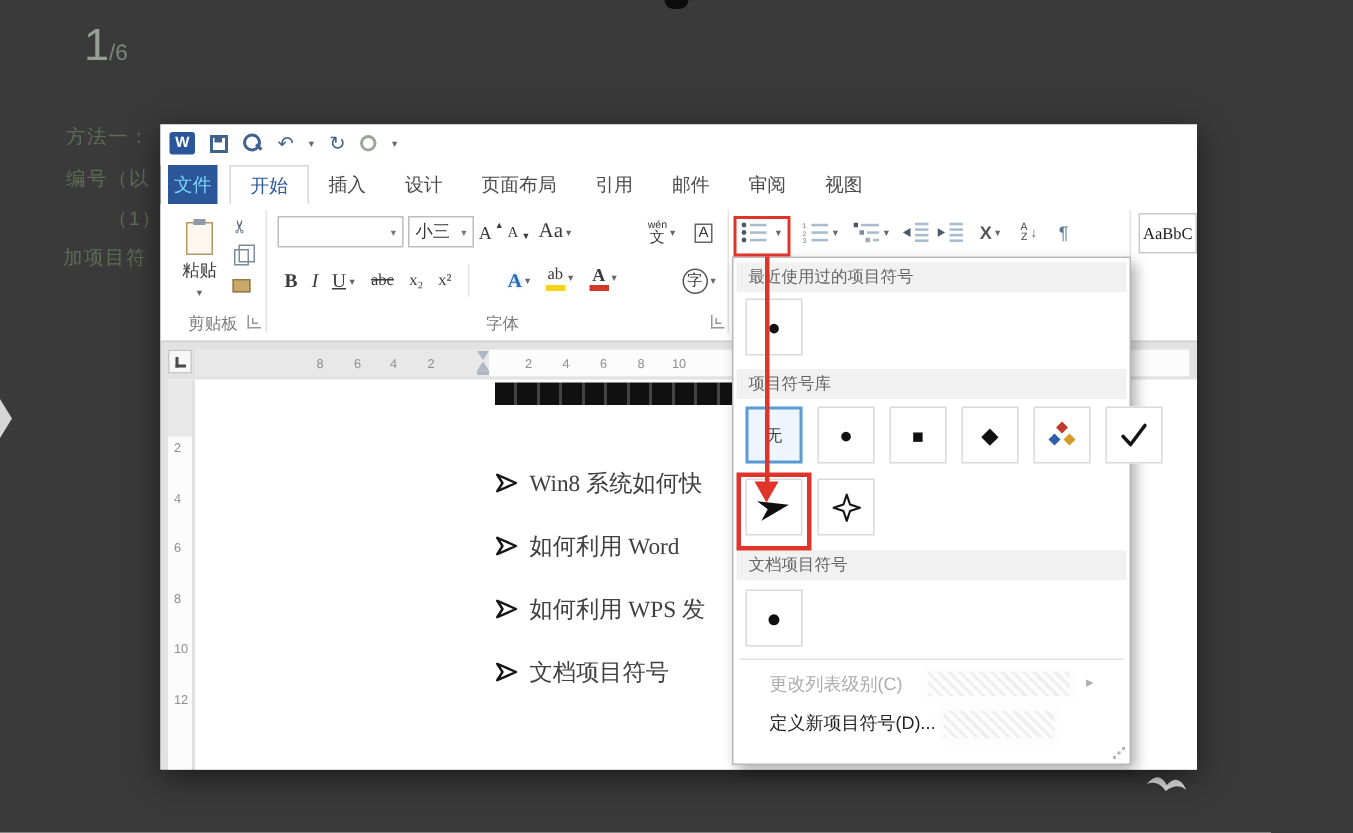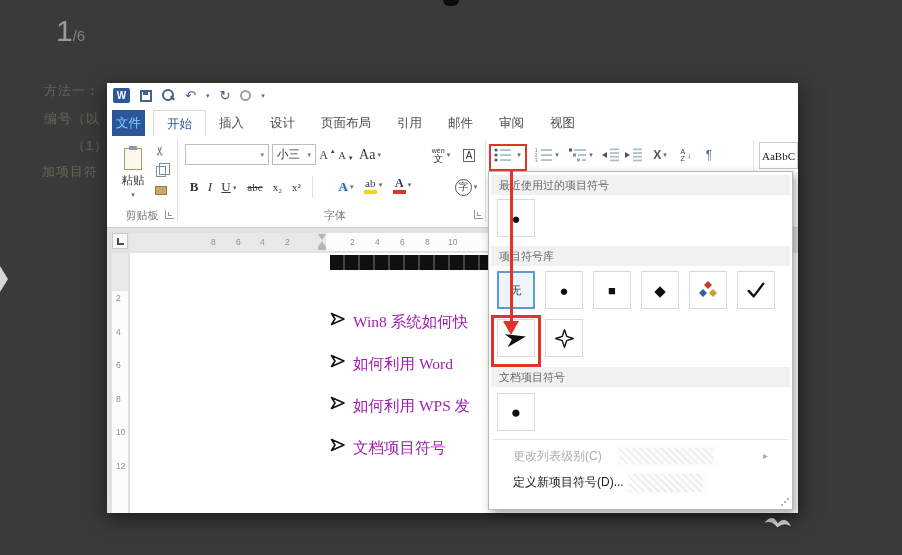--- a/index.html
+++ b/index.html
@@ -74,25 +74,25 @@
   .hruler .white{position:absolute;left:196px;top:0;height:18px;width:467px;background:#fcfcfc}
   .rnum{position:absolute;top:4px;font-size:8.5px;color:#8f8f8f}
   .vruler{left:5px;top:170px;width:16px;height:260px;background:#fcfcfc;overflow:hidden}
   .vruler .m1{position:absolute;left:0;top:0;width:16px;height:38px;background:#e8e8e8}
   .vnum{position:absolute;left:4px;font-size:8.5px;color:#8f8f8f}
   .ind-top{position:absolute;left:188px;top:1px;width:0;height:0;border-left:4px solid transparent;border-right:4px solid transparent;border-top:6px solid #aeb7c2}
   .ind-bot{position:absolute;left:188px;top:8px;width:0;height:0;border-left:4px solid transparent;border-right:4px solid transparent;border-bottom:6px solid #aeb7c2}
   .ind-box{position:absolute;left:188px;top:14px;width:8px;height:3px;background:#aeb7c2}
   .page{left:23px;top:170px;width:668px;height:260px;background:#fff;overflow:hidden}
   .selbar{position:absolute;left:200px;top:2px;width:162px;height:15px;background:#101010;background-image:repeating-linear-gradient(90deg,transparent 0 13px,rgba(255,255,255,.22) 13px 15px)}
-  .bline{position:absolute;left:200px;height:20px;display:flex;gap:7px;font-size:15.5px;color:#a21caf;white-space:nowrap}
+  .bline{position:absolute;left:200px;height:20px;display:flex;align-items:center;gap:7px;font-size:15.5px;color:#404040;white-space:nowrap}
   .bline .txt{font-family:"Liberation Serif","DejaVu Serif",serif}
 
   
-  .menu{left:381px;top:88px;width:305px;height:339px;background:#fff;border:1px solid #b9b9b9;box-shadow:3px 4px 9px rgba(0,0,0,.35);z-index:5}
+  .menu{left:381px;top:88px;width:266px;height:339px;background:#fff;border:1px solid #b9b9b9;box-shadow:3px 4px 9px rgba(0,0,0,.35);z-index:5}
   .mhead{position:absolute;left:2px;right:2px;height:20px;background:#f1f1f1;color:#666;font-size:11px;line-height:20px;padding-left:8px}
   .cell{position:absolute;width:38px;height:38px;border:1px solid #d9d9d9;background:#fff;display:flex;align-items:center;justify-content:center}
   .cell.sel{border:2px solid #5b9bd5;background:#eef5fc}
   .dot15{font-size:15px;color:#101010;line-height:15px}
   .dot17{font-size:17px;color:#101010;line-height:17px}
   .sq{font-size:13px;color:#101010;line-height:13px}
   .dm{font-size:15px;color:#101010;line-height:15px}
   .none-g{font-size:11px;color:#444}
   .mitem{position:absolute;left:2px;right:14px;height:24px;font-size:12px;line-height:24px;padding-left:22px;color:#222;white-space:nowrap}
   .mitem.disabled{color:#adadad}

